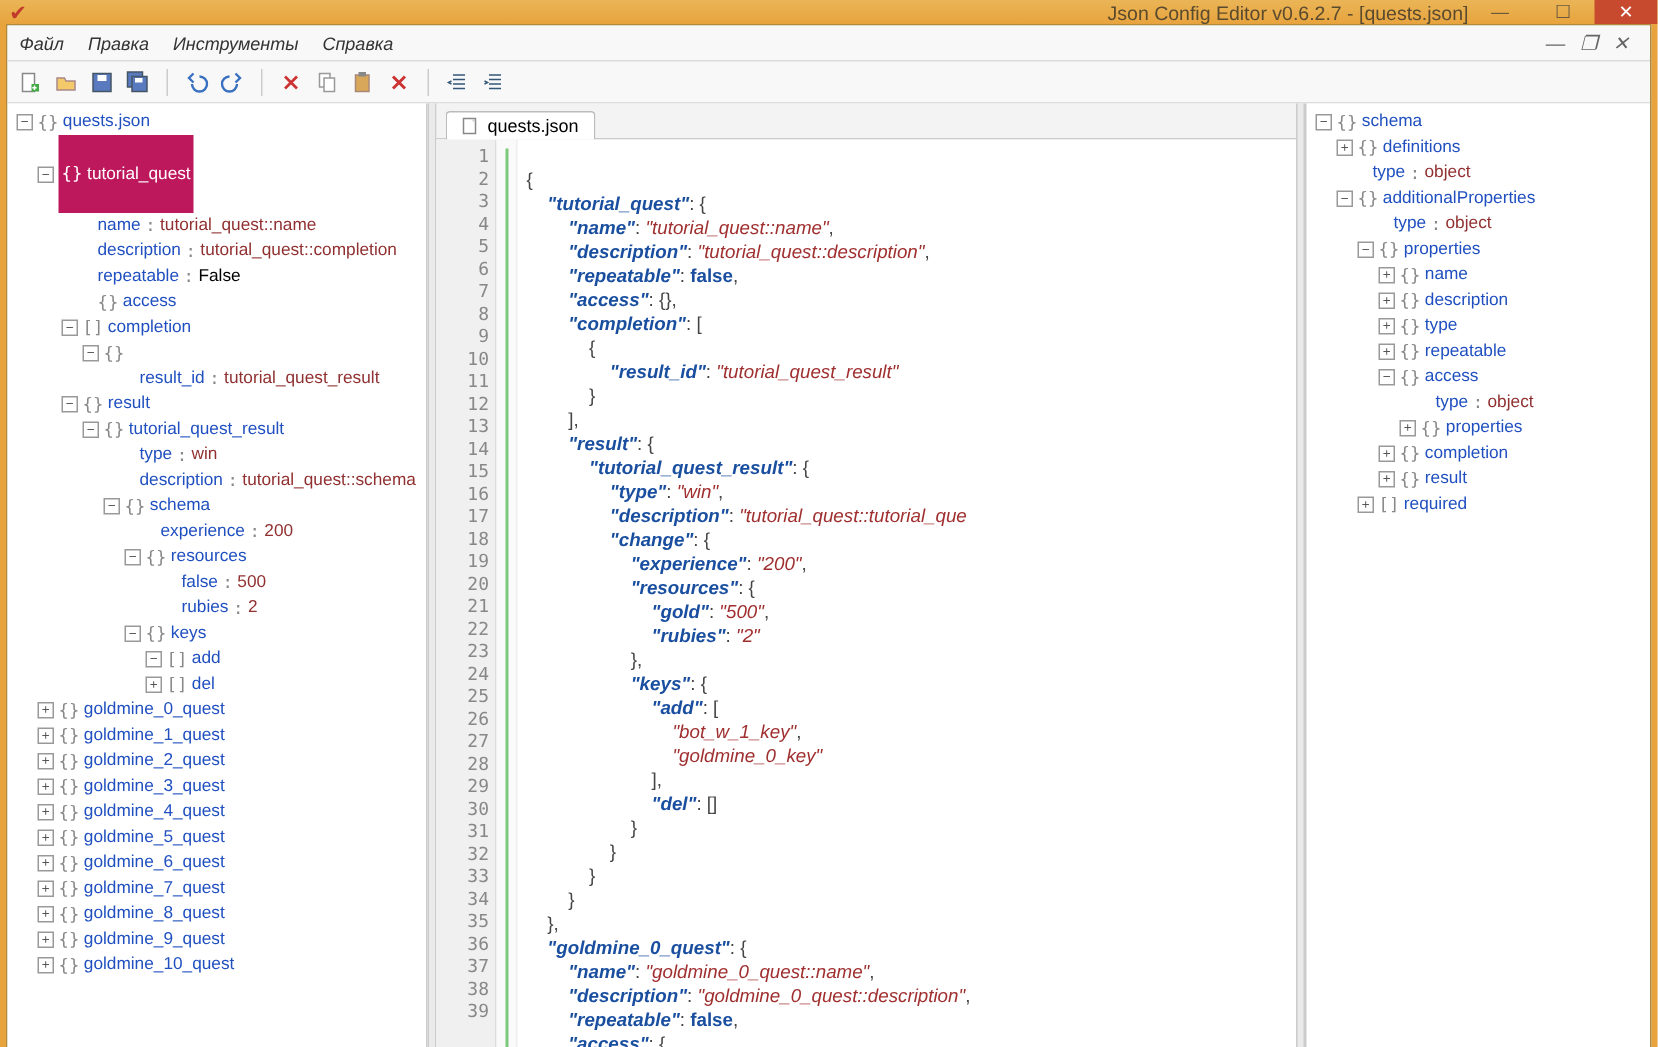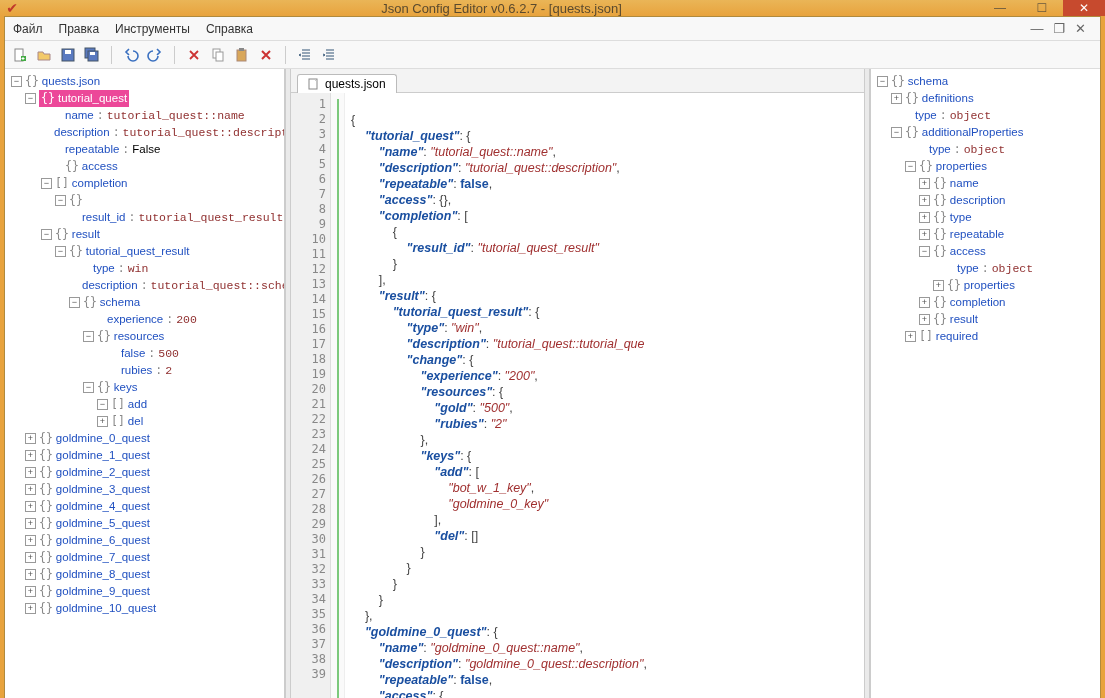--- a/index.html
+++ b/index.html
@@ -2,29 +2,29 @@
 <html><head>
 <meta charset="utf-8">
 <style>
 * { margin: 0; padding: 0; box-sizing: border-box; font-family: "Segoe UI", Tahoma, sans-serif; }
 html, body { width: 1105px; height: 698px; overflow: hidden; }
 body { background: #e8a33d; display: flex; flex-direction: column; font-size: 12px; }
 
 
 .titlebar { height: 28px; background: linear-gradient(#eab557,#e8a33d); display: flex; align-items: center; position: relative; }
 .titlebar .ticon { width: 24px; text-align: center; color: #c0392b; font-size: 14px; }
-.titlebar .ttl { flex: 1; text-align: center; color: #5a4a2e; font-size: 13px; }
+.titlebar .ttl { flex: 1; text-align: right; color: #5a4a2e; font-size: 13px; }
 .winbtns { display: flex; height: 100%; }
 .winbtn { width: 42px; display: flex; align-items: center; justify-content: center; color: #6a5a3e; }
 .winbtn.close { background: #c74a2e; color: #fff; }
 
 .chrome { flex: 1; margin: 0 4px 4px 4px; background: #f3f3f3; border: 1px solid #b08a3d; display: flex; flex-direction: column; }
 
 
-.menubar { height: 24px; background: #f8f8f8; border-bottom: 1px solid #ddd; display: flex; align-items: center; padding: 0 8px; gap: 16px; color: #333; position: relative; }
+.menubar { height: 24px; background: #f8f8f8; border-bottom: 1px solid #ddd; display: flex; align-items: center; padding: 0 8px; gap: 16px; color: #333; position: relative; font-style: italic; }
 .menubar .spacer { flex: 1; }
 .mdi { display: flex; gap: 10px; margin-right: 6px; color: #666; font-size: 13px; }
 
 
 .toolbar { height: 28px; background: #f8f8f8; border-bottom: 1px solid #ddd; display: flex; align-items: center; padding: 0 6px; gap: 6px; }
 .toolbar .sep { width: 1px; height: 18px; background: #ccc; margin: 0 4px; }
 .tbtn { width: 18px; height: 18px; display: flex; align-items: center; justify-content: center; }
 .tbtn svg { width: 16px; height: 16px; }
 
 
@@ -34,23 +34,23 @@
 .tab { padding: 3px 10px; border: 1px solid #bbb; border-bottom: none; background: #f8f8f8; color: #333; border-radius: 3px 3px 0 0; }
 .tab.active { background: #fff; position: relative; top: 1px; }
 
 .tree { flex: 1; overflow: auto; padding: 4px 2px; font-size: 11.5px; line-height: 17px; white-space: nowrap; }
 .tr { display: flex; align-items: center; gap: 3px; padding-left: 4px; }
 .tr .exp { width: 11px; height: 11px; border: 1px solid #999; display: inline-flex; align-items: center; justify-content: center; font-size: 9px; line-height: 1; color: #555; cursor: pointer; }
 .tr .noexp { width: 11px; display: inline-block; }
 .br { color: #888; font-family: Consolas, monospace; }
 .key { color: #2050c0; }
 .keybk { color: #000; }
-.val { color: #903030; font-family: Liberation Mono, monospace; }
+.val { color: #903030; }
 .obj { color: #2050c0; }
-.sel { background: #ec4899; color: #fff; padding: 0 2px; }
+.sel { background: #be185d; color: #fff; padding: 17px 2px; }
 .sel .br { color: #fff; }
 
 .center { flex: 1; display: flex; flex-direction: column; min-width: 0; }
 .filetabs { height: 24px; background: #f3f3f3; border-bottom: 1px solid #ccc; display: flex; align-items: flex-end; padding: 0 6px; }
 .ftab { padding: 2px 10px; border: 1px solid #bbb; border-bottom: none; background: #fff; border-radius: 3px 3px 0 0; display: flex; align-items: center; gap: 5px; position: relative; top: 1px; }
 .ficon { width: 12px; height: 12px; }
 
 .editor { flex: 1; display: flex; background: #fff; min-height: 0; overflow: hidden; }
 .gutter { width: 40px; background: #f0f0f0; border-right: 1px solid #ddd; color: #888; text-align: right; padding: 4px 4px 0 0; font-family: Consolas, monospace; font-size: 12px; line-height: 15px; }
 .fold { width: 14px; background: #fafafa; border-right: 1px solid #eee; position: relative; }
@@ -188,21 +188,21 @@
         <div class="tr" style="padding-left:44px">
             <span class="noexp"></span>
             <span class="key">name</span> 
             <span class="br">:</span> 
             <span class="val">tutorial_quest::name</span>
           </div>
         <div class="tr" style="padding-left:44px">
             <span class="noexp"></span>
             <span class="key">description</span> 
             <span class="br">:</span> 
-            <span class="val">tutorial_quest::description</span>
+            <span class="val">tutorial_quest::completion</span>
           </div>
         <div class="tr" style="padding-left:44px">
             <span class="noexp"></span>
             <span class="key">repeatable</span> 
             <span class="br">:</span> 
             <span class="keybk">False</span>
           </div>
         <div class="tr" style="padding-left:44px">
             <span class="noexp"></span>
             <span class="br">{}</span> 

